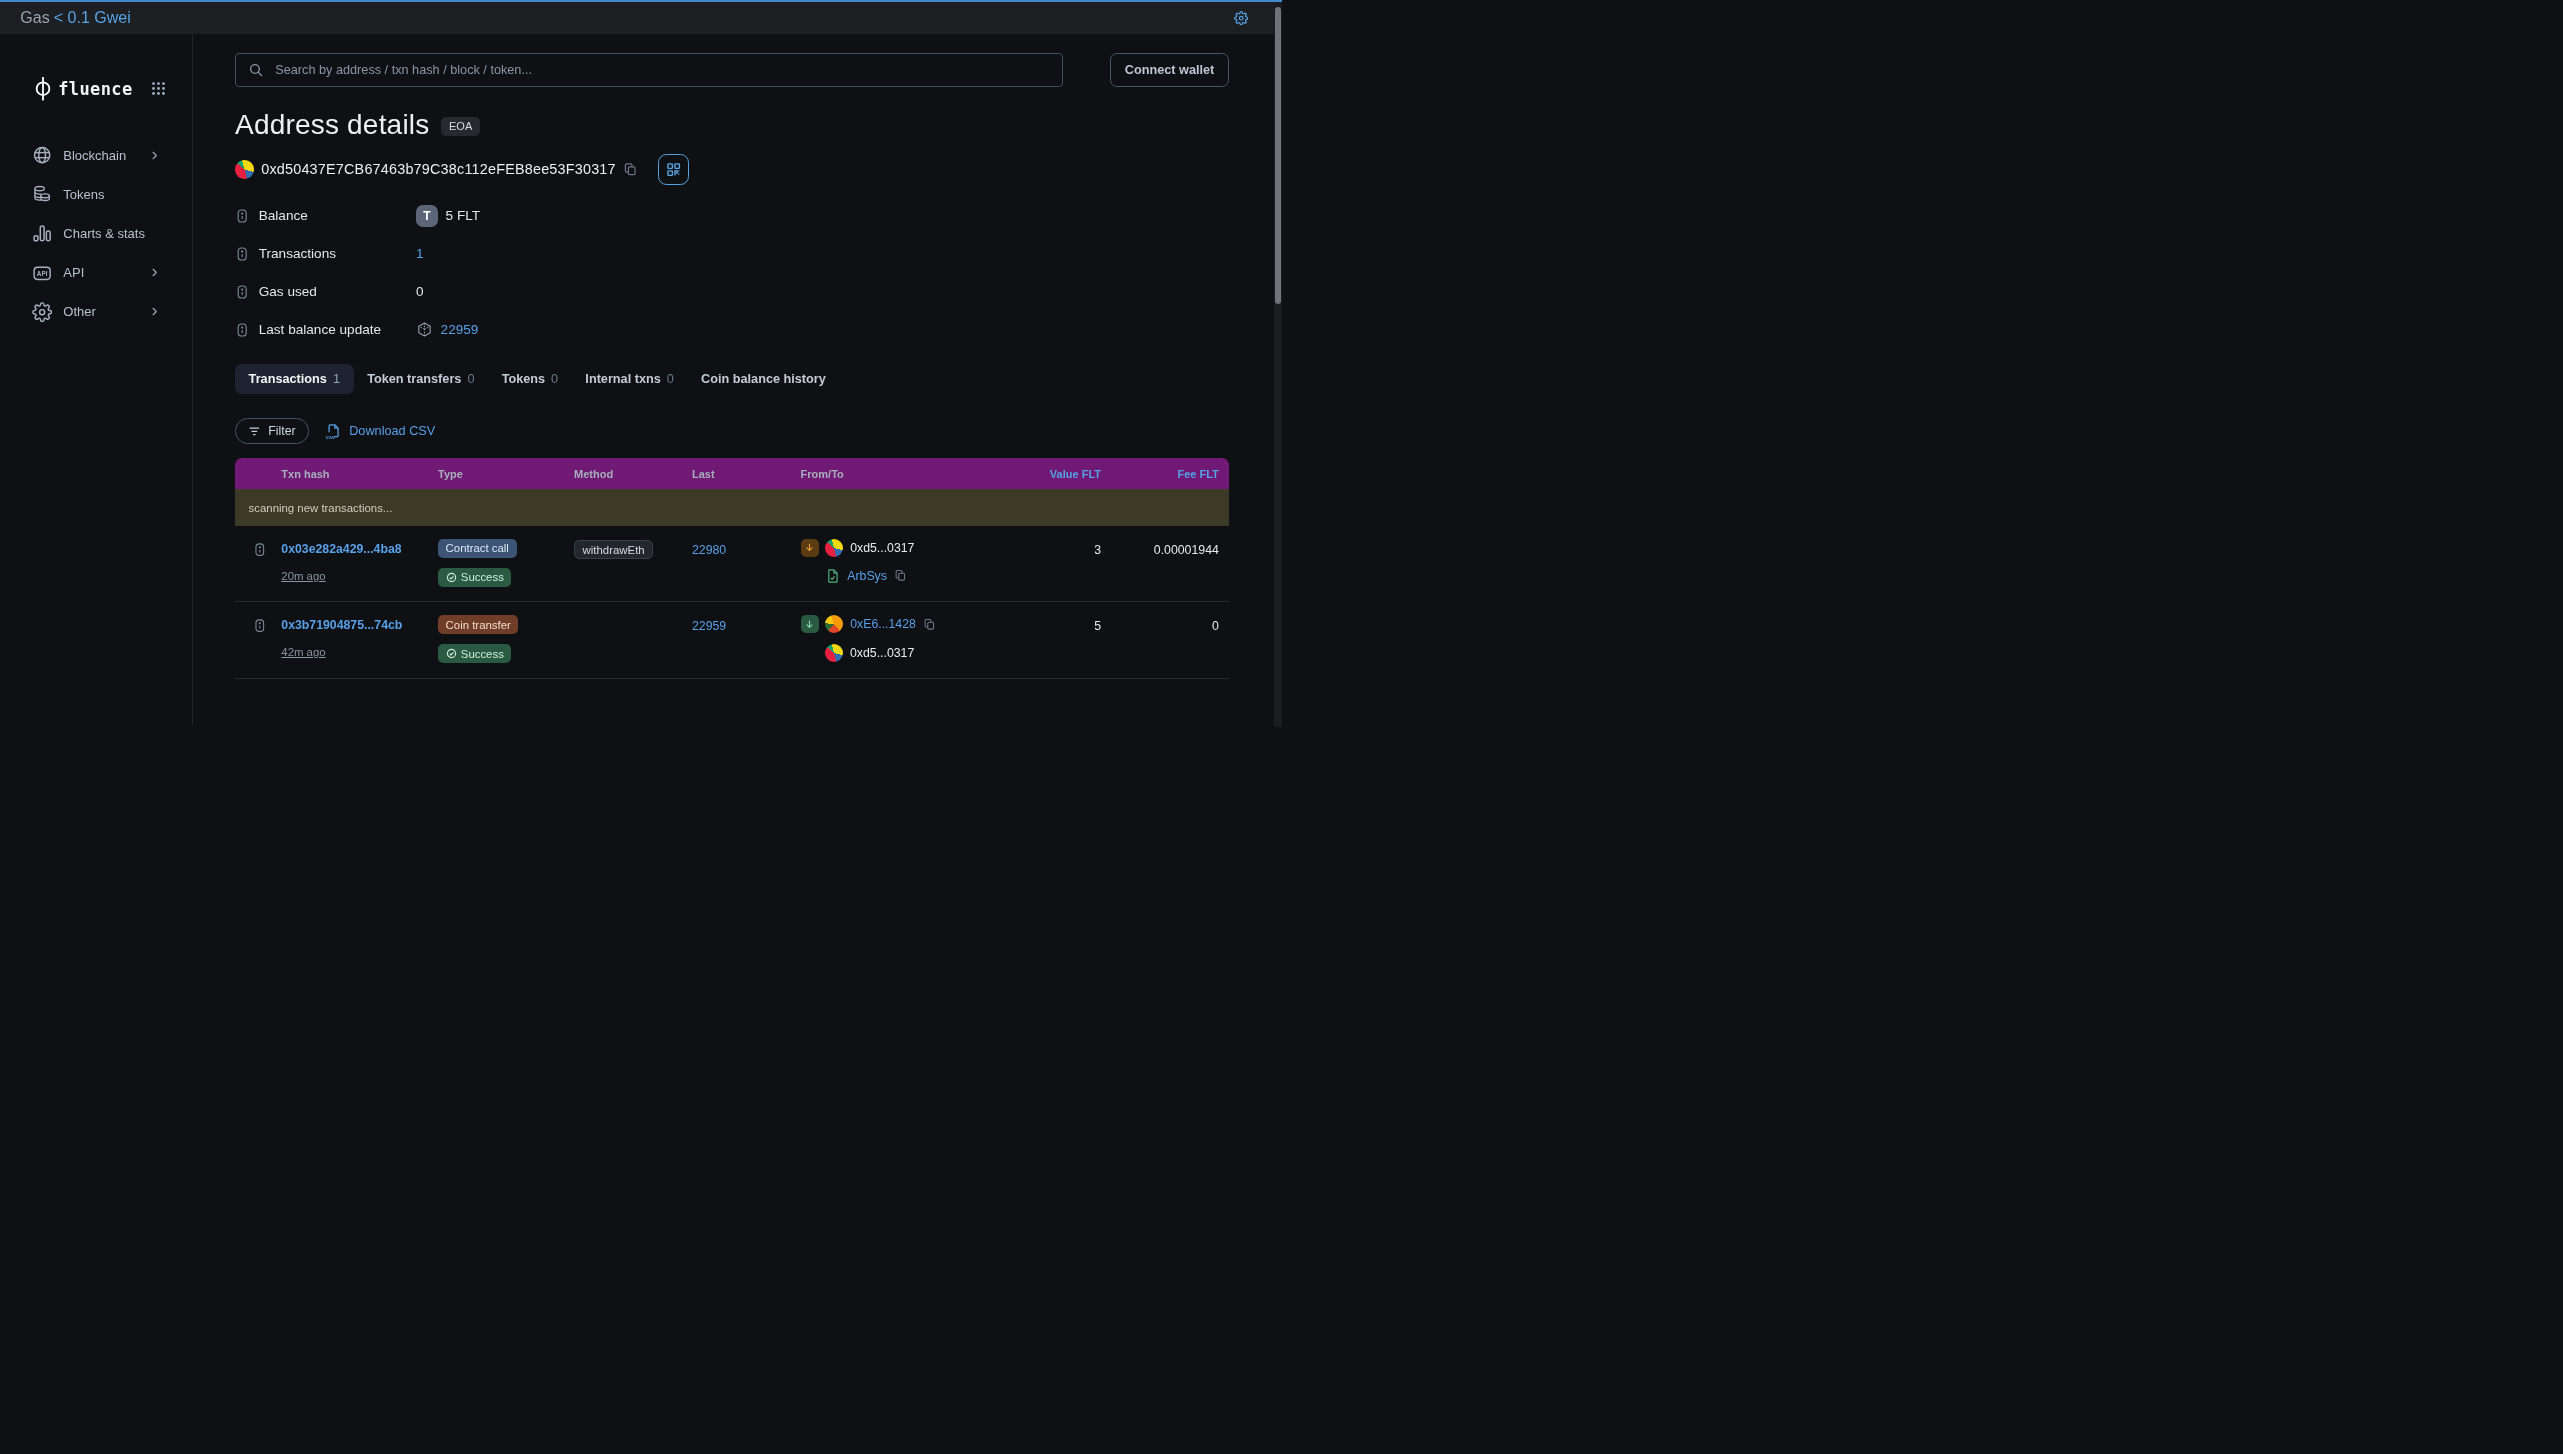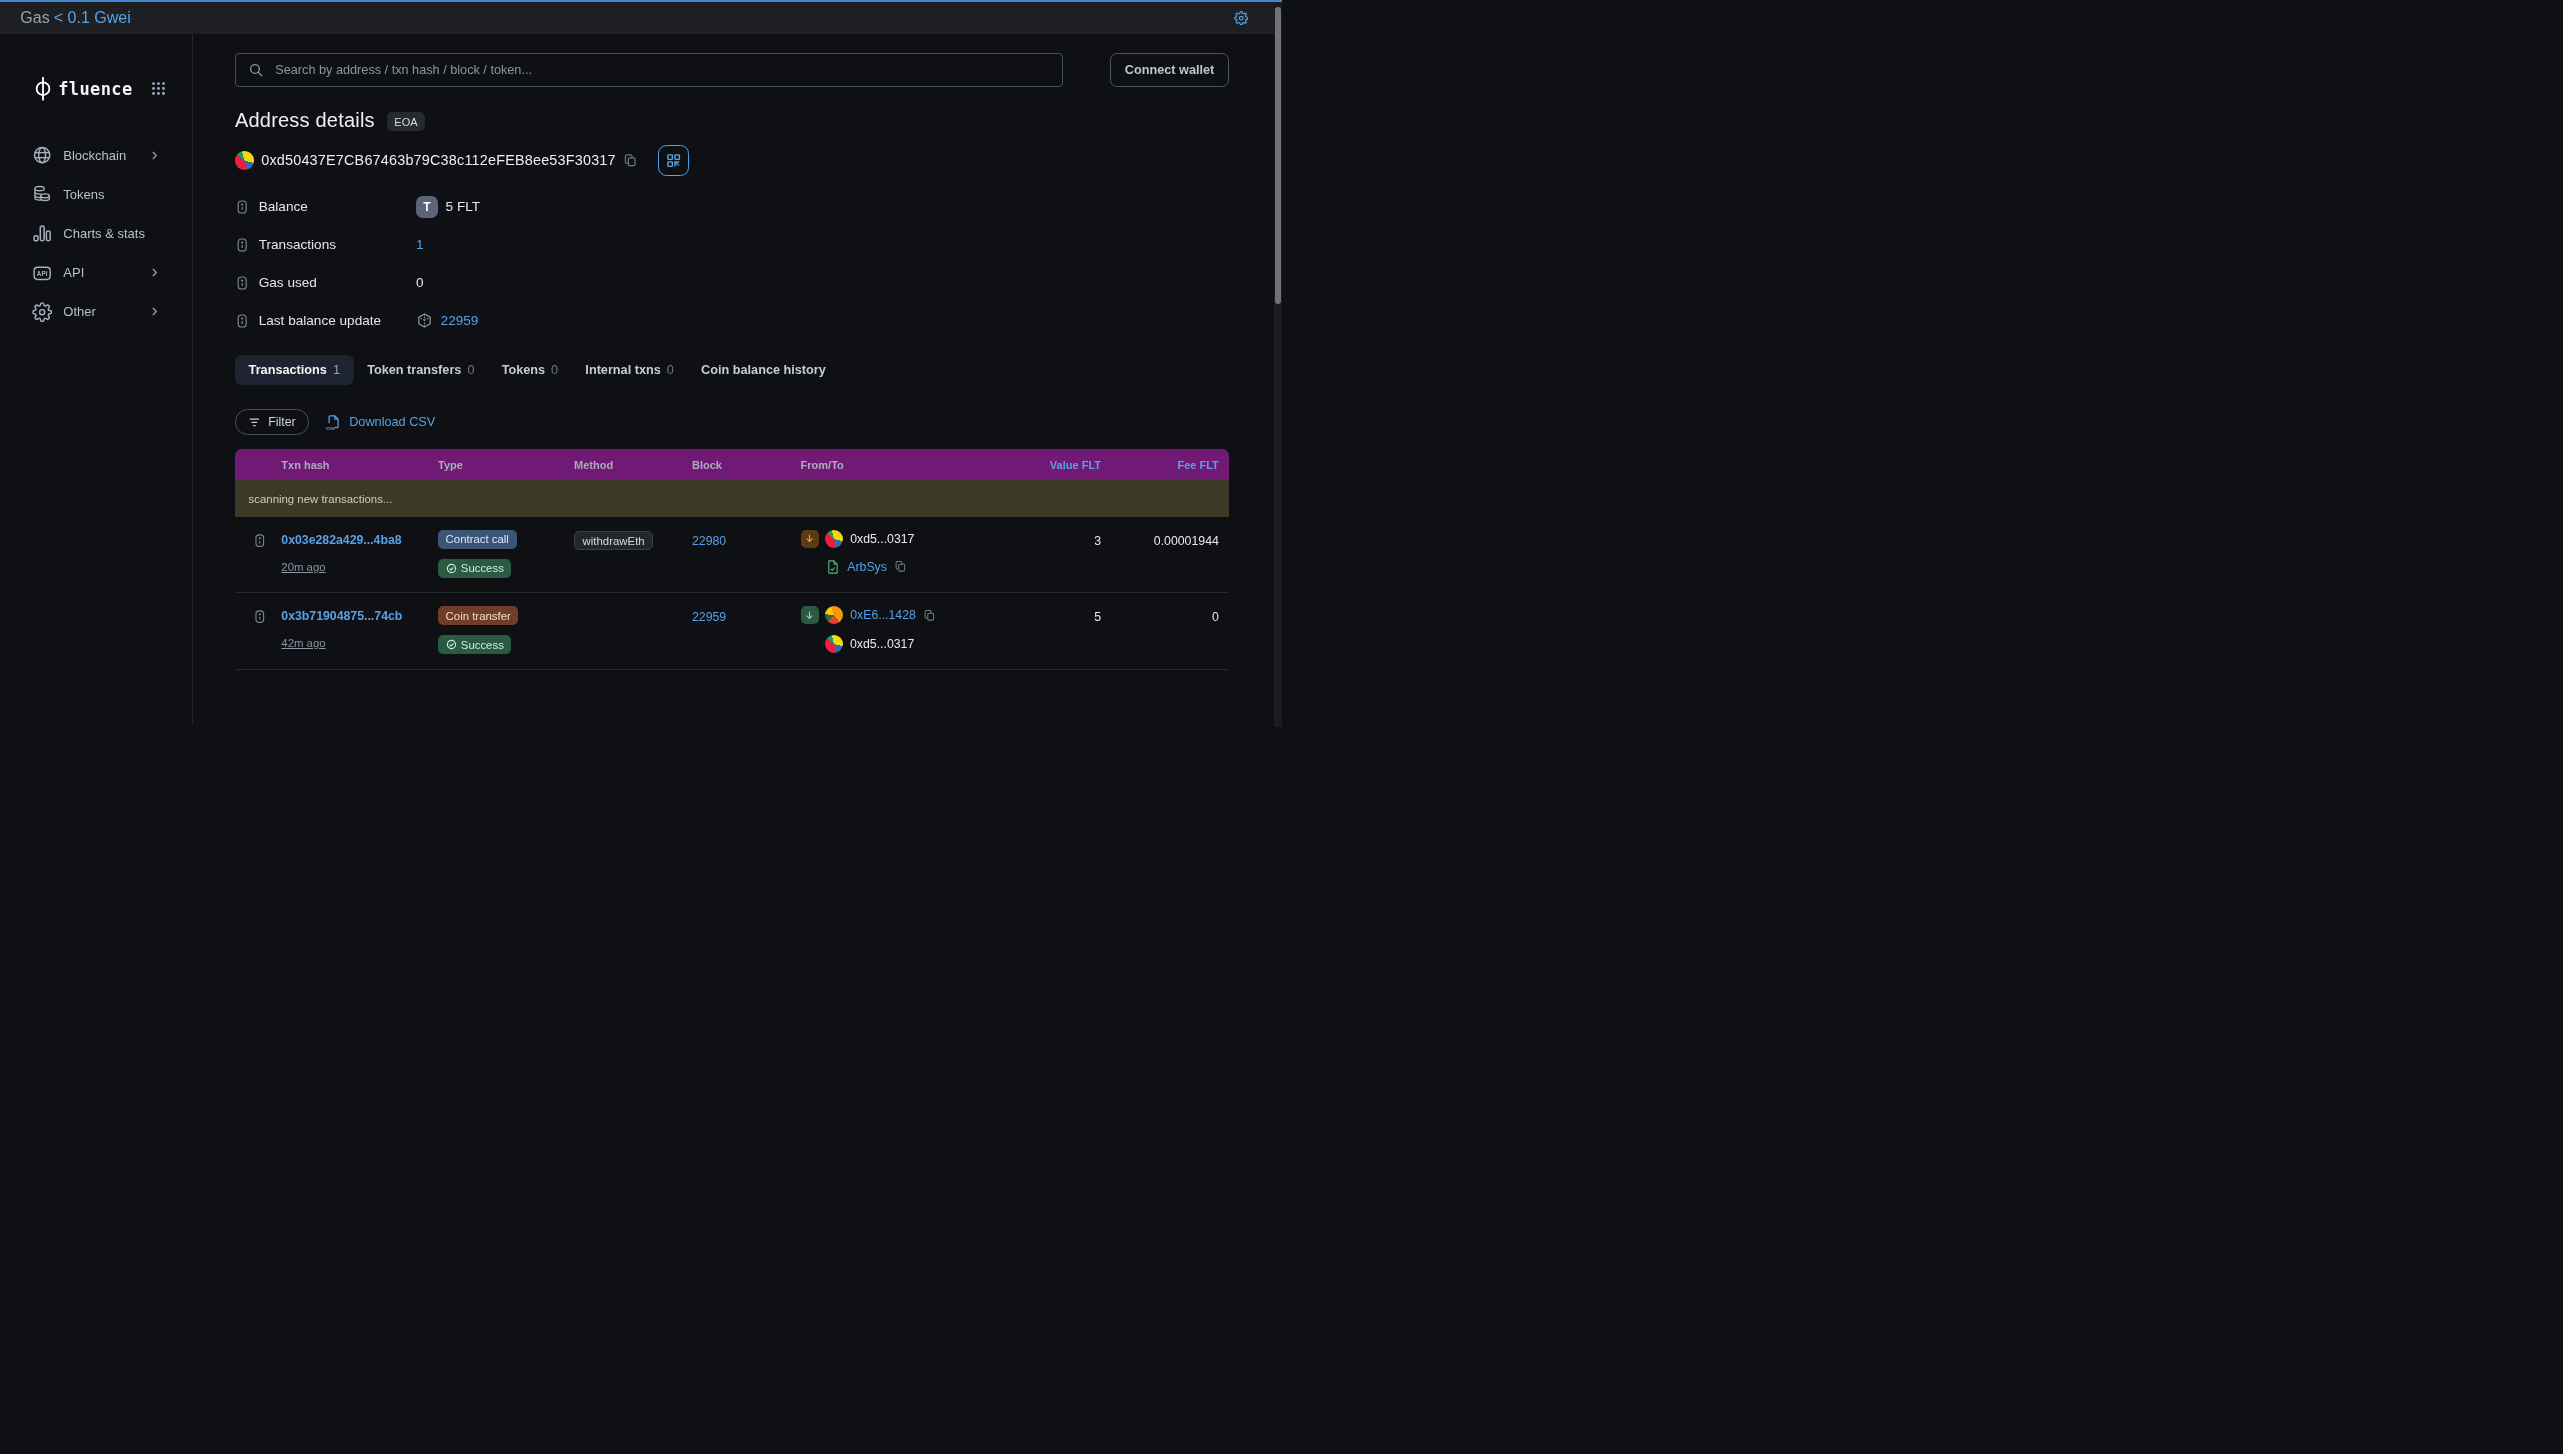--- a/index.html
+++ b/index.html
@@ -53,21 +53,21 @@
   }
   .search-input::placeholder { color:#8b95a5; }
   .connect-btn {
     width:119px; height:34px; border:1.7px solid #4b5563; border-radius:6.8px;
     background:transparent; color:#bcc5d2; font-weight:700; font-size:12.7px;
     font-family:inherit; cursor:pointer;
   }
 
   
   .title-row { display:flex; align-items:center; gap:12px; margin-top:22px; }
-  .page-title { font-size:20px; font-weight:500; color:#eef0f2; margin:0; letter-spacing:0.2px; }
+  .page-title { font-size:28px; font-weight:500; color:#eef0f2; margin:0; letter-spacing:0.2px; }
   .eoa-badge { background:#26292e; color:#d8dce2; font-size:11px; padding:3.4px 7.6px; border-radius:5.1px; margin-top:3.4px; }
 
   .addr-row { display:flex; align-items:center; margin-top:13.6px; }
   .jazzicon { width:18.6px; height:18.6px; border-radius:50%; flex:0 0 18.6px;
     background:conic-gradient(from 215deg, #e8203f 0 95deg, #17a06b 95deg 130deg, #f6d90c 130deg 250deg, #2f6db0 250deg 310deg, #e8203f 310deg); }
   .addr-text { font-size:14.4px; color:#edeff2; margin-left:7.6px; letter-spacing:0.2px; }
   .copy-btn { color:#6e7787; margin-left:7.6px; cursor:pointer; }
   .qr-btn {
     margin-left:20.3px; width:30.5px; height:30.5px; border:1.7px solid var(--c-accent,#4f9fe0);
     border-radius:8.5px; background:transparent; color:#58a6e8;
@@ -417,21 +417,21 @@
         <span>Download CSV</span>
       </div>
     </div>
 
     <div class="tx-table">
       <div class="t-grid t-head">
         <span class="c1"></span>
         <span class="c2">Txn hash</span>
         <span class="c3">Type</span>
         <span class="c4">Method</span>
-        <span class="c5">Block</span>
+        <span class="c5">Last</span>
         <span class="c6">From/To</span>
         <span class="c7 th-blue">Value FLT</span>
         <span class="c8 th-blue">Fee FLT</span>
       </div>
 
       <div class="scan-row">scanning new transactions...</div>
 
       <div class="t-grid t-row">
         <span class="c1 info-icon" style="margin-top:3.4px;">
           <svg width="13.6" height="15.3" viewBox="0 0 20 24" fill="none" stroke="currentColor" stroke-width="1.7">

